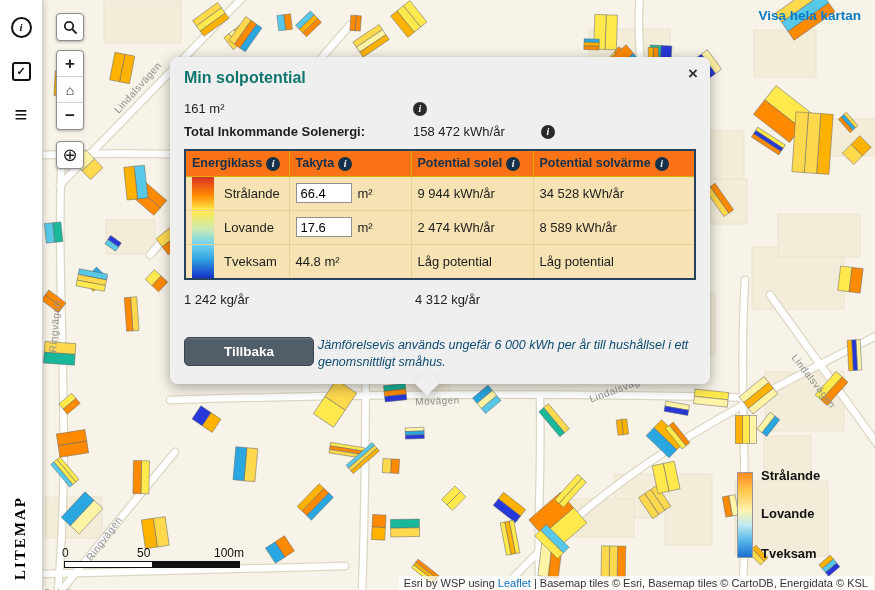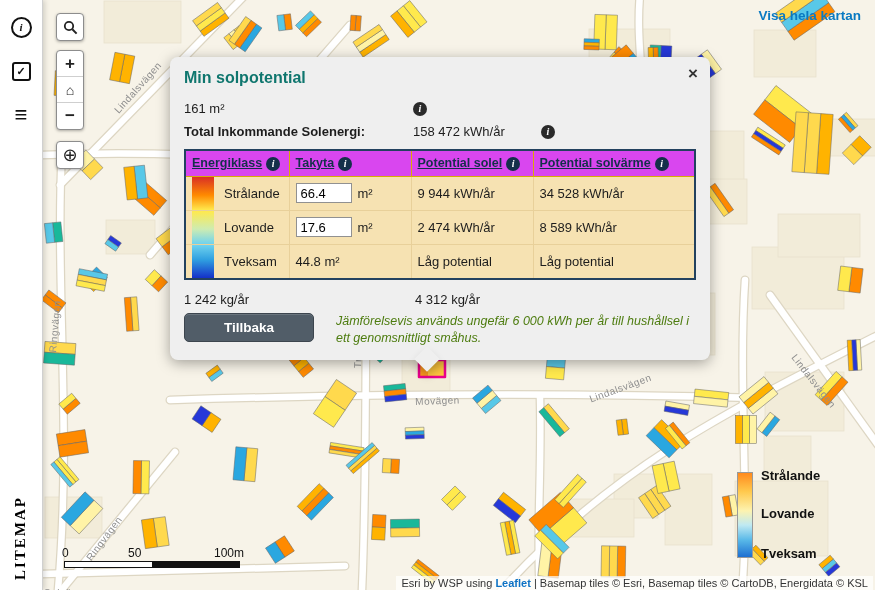--- a/index.html
+++ b/index.html
@@ -31,55 +31,55 @@
 
   
   .popup{position:absolute;left:170px;top:57px;width:540px;box-sizing:border-box;padding:12px 14px;background:#efefef;border-radius:8px;box-shadow:0 3px 14px rgba(0,0,0,.35);z-index:5;}
   .popup-tail{position:absolute;left:248px;bottom:-8px;width:18px;height:18px;background:#efefef;transform:rotate(45deg);box-shadow:4px 4px 8px rgba(0,0,0,.18);}
   .popup-close{position:absolute;top:8px;right:12px;font-size:17px;line-height:1;color:#333;cursor:pointer;font-weight:bold;}
   .popup-title{margin:0 0 10px;font-size:16px;font-weight:bold;color:#0f766e;}
   .total-row{display:grid;grid-template-columns:229px 128px auto;align-items:center;height:23px;font-size:13px;color:#1d1d1d;}
   .t-label{font-weight:bold;}
   .info-badge{display:inline-block;width:14px;height:14px;border-radius:50%;background:#2a2a2a;color:#fff;font:italic bold 10px/14px "Liberation Serif",serif;text-align:center;vertical-align:middle;cursor:pointer;}
   .energy-table{border-collapse:collapse;table-layout:fixed;width:100%;margin-top:6px;border:2px solid #23425f;}
-  .energy-table th{background:#d946ef;color:#14304a;font-size:12.5px;text-align:left;padding:5px 6px;border:1px solid #d8ab06;white-space:nowrap;text-decoration:underline;}
+  .energy-table th{background:#f97316;color:#14304a;font-size:12.5px;text-align:left;padding:5px 6px;border:1px solid #d8ab06;white-space:nowrap;}
   .energy-table th .info-badge{margin-left:4px;background:#14304a;}
   .energy-table td{background:#f6e2b2;font-size:13px;color:#1d1d1d;padding:4px 6px;border:1px solid #e8d09a;height:25px;}
   .klass-cell{position:relative;padding-left:38px !important;}
   .grad{position:absolute;left:6px;top:0;bottom:0;width:22px;}
   .g1{background:linear-gradient(180deg,#d93025,#ff8a00 55%,#ffe94d);}
   .g2{background:linear-gradient(180deg,#ffe94d,#cdecb2 55%,#6fd2ee);}
   .g3{background:linear-gradient(180deg,#6fd2ee,#2f9fe0 45%,#1430c8);}
   .area-input{width:56px;height:20px;box-sizing:border-box;border:1px solid #919191;background:#fff;font-size:13px;padding:0 4px;font-family:inherit;}
   .unit{margin-left:6px;text-align:right;}
   .co2-row{display:grid;grid-template-columns:231px 122px auto;align-items:center;margin-top:9px;height:22px;font-size:13px;color:#1d1d1d;}
-  .popup-footer{display:flex;gap:22px;margin-top:2px;align-items:flex-start;}
+  .popup-footer{display:flex;gap:4px;margin-top:26px;align-items:flex-start;}
   .back-btn{width:130px;height:29px;flex:0 0 130px;background:#515d68;color:#fff;font-weight:bold;font-size:13.5px;border:1px solid #3c454e;border-radius:5px;cursor:pointer;box-shadow:inset 0 1px 0 rgba(255,255,255,.15);font-family:inherit;}
-  .note{flex:1;margin:0;font-style:italic;font-size:12.5px;line-height:1.4;color:#4d7c0f;}
+  .note{flex:1;margin:0;font-style:italic;font-size:12.5px;line-height:1.4;color:#0c4a6e;}
 
   
   .legend{position:absolute;right:24px;bottom:26px;width:114px;height:96px;z-index:4;}
   .legend-bar{position:absolute;left:0;top:4px;width:16px;height:86px;border:1px solid #999;box-sizing:border-box;
     background:linear-gradient(180deg,#ff8a1e 0%,#ffc94d 22%,#fdf3b0 45%,#bfe9f2 62%,#58b8e8 80%,#1d6fd1 100%);}
   .legend-label{position:absolute;left:24px;font-size:13px;font-weight:bold;color:#111;white-space:nowrap;}
   .l-top{top:0;}.l-mid{top:38px;}.l-bot{top:78px;}
 
   
   .scalebar{position:absolute;left:64px;bottom:22px;width:176px;z-index:4;color:#111;}
   .scale-labels{position:relative;height:15px;font-size:12px;}
   .s0{position:absolute;left:-2px;top:0;}
-  .s50{position:absolute;left:64px;top:0;}
+  .s50{position:absolute;left:73px;top:0;}
   .s100{position:absolute;right:-4px;top:0;}
   .scale-track{display:flex;height:7px;border:1px solid #111;box-sizing:border-box;}
   .scale-seg1{width:50%;background:#fff;}
   .scale-seg2{width:50%;background:#111;}
 
   
   .attribution{position:absolute;right:2px;bottom:0;z-index:6;font-size:11px;color:#333;background:rgba(255,255,255,.7);padding:1px 5px;white-space:nowrap;}
-  .attribution a{color:#0d72c4;text-decoration:none;cursor:pointer;font-weight:bold;}
+  .attribution a{color:#0d72c4;text-decoration:none;cursor:pointer;}
 </style>
 </head>
 <body>
 
 <div class="stage">
 
   <svg id="bmap" viewBox="0 0 875 590" xmlns="http://www.w3.org/2000/svg">
     <rect x="0" y="0" width="875" height="590" fill="#f7f3e8"></rect>
     <g id="parcels">
         <rect x="45" y="497" width="57" height="41" fill="#f2ecd9" stroke="#e8e1cd" stroke-width="0.8"></rect>

